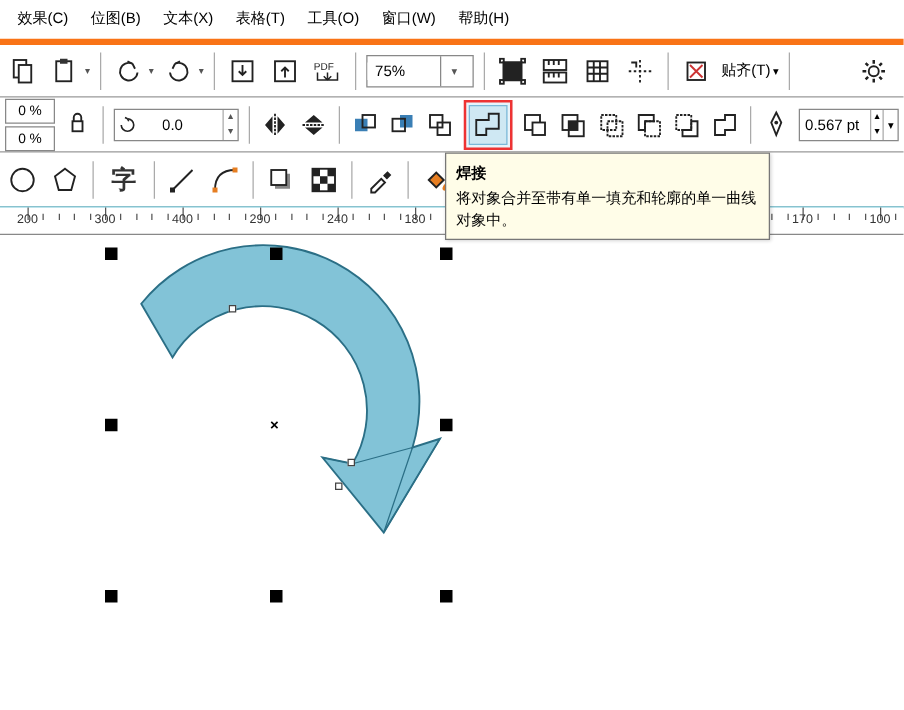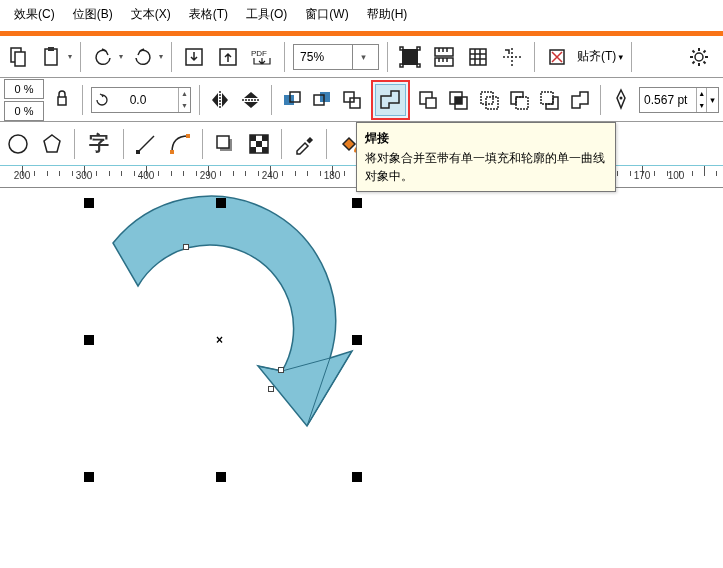--- a/index.html
+++ b/index.html
@@ -420,21 +420,21 @@
     <div class="tick minor" style="left: 604.8px;"></div>
     <div class="tick minor" style="left: 617.2px;"></div>
     <div class="tick minor" style="left: 629.6px;"></div>
     <div class="tick" style="left: 642px;"></div>
     <div class="ticklbl" style="left: 642px;">170</div>
     <div class="tick minor" style="left: 654.4px;"></div>
     <div class="tick minor" style="left: 666.8px;"></div>
     <div class="tick minor" style="left: 679.2px;"></div>
     <div class="tick minor" style="left: 691.6px;"></div>
     <div class="tick" style="left: 704px;"></div>
-    <div class="ticklbl" style="left: 676px;">100</div>
+    <div class="ticklbl" style="left: 704px;">100</div>
     <div class="tick minor" style="left: 716.4px;"></div>
   </div>
 
 <div class="canvas">
   <svg width="723" height="420" style="position:absolute;left:0;top:0">
     <path d="M 113 55
              A 125 125 0 0 1 330 170
              L 352 163
              L 307 238
              L 258 178

